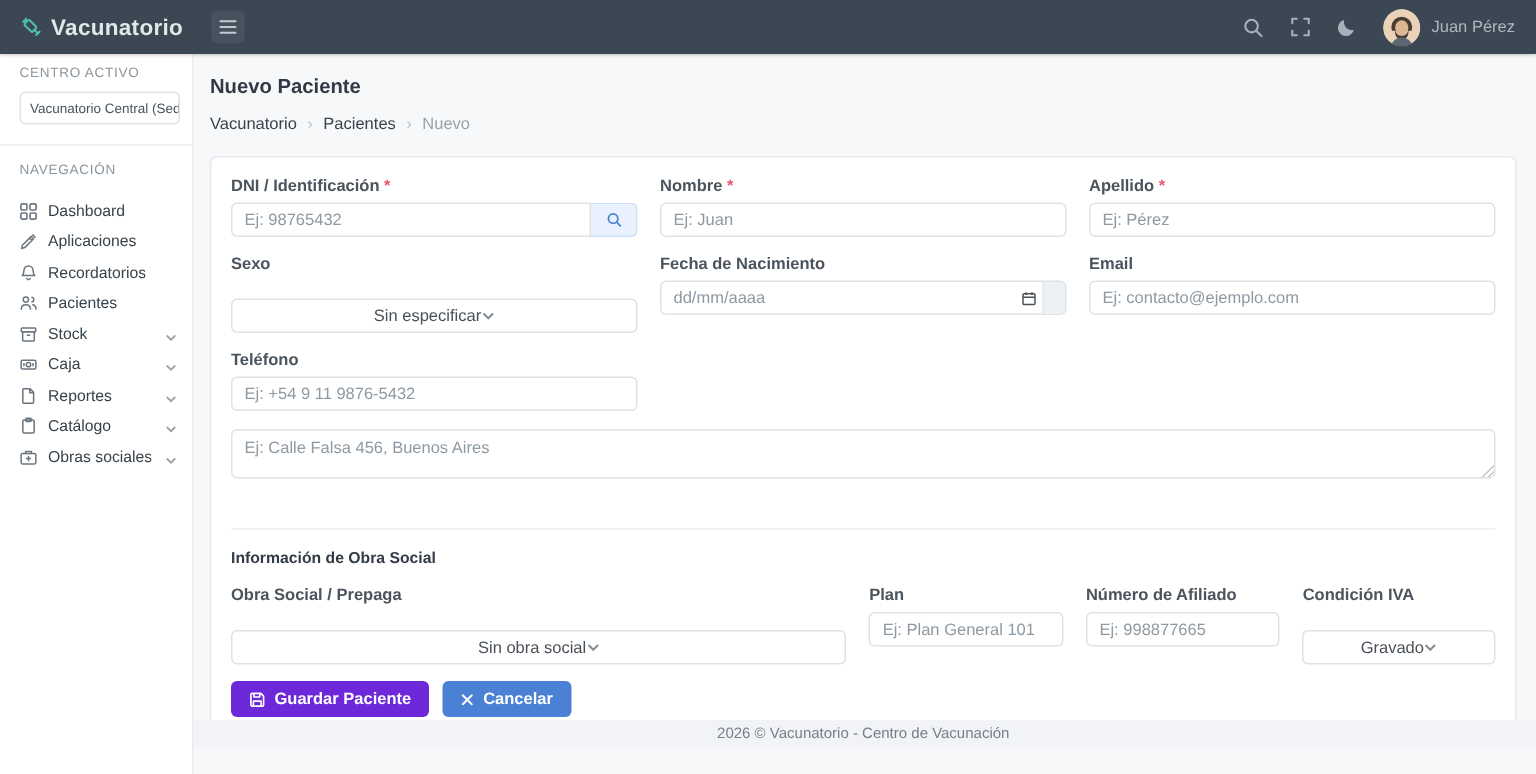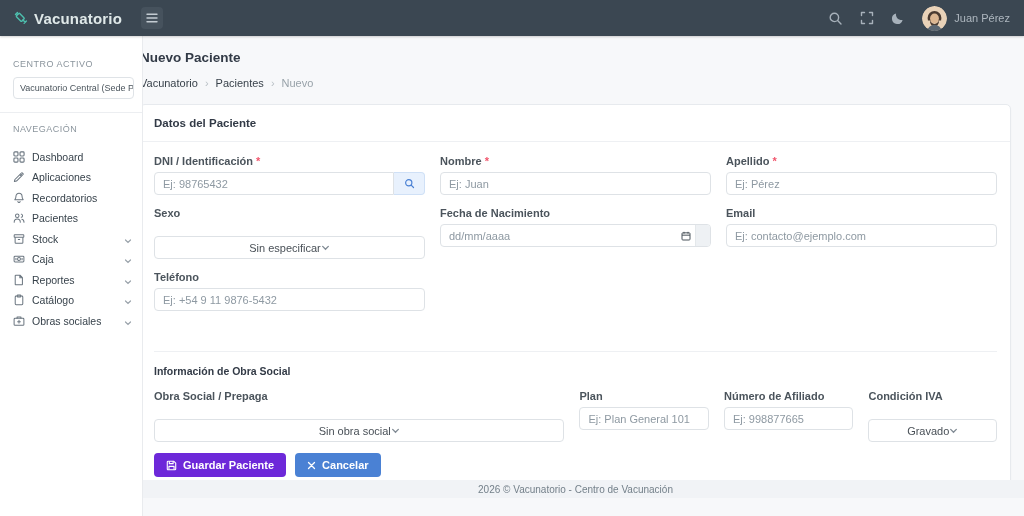--- a/index.html
+++ b/index.html
@@ -27,22 +27,22 @@
     cursor: pointer;
   }
   .nav-right { margin-left: auto; display: flex; align-items: center; gap: 17px; padding-right: 14px; color: #a7b1ba; }
   .nav-icon-btn { background: none; border: none; color: #a7b1ba; cursor: pointer; padding: 0; }
   .user-chip { display: flex; align-items: center; gap: 7px; }
   .avatar { width: 25px; height: 25px; border-radius: 50%; overflow: hidden; flex-shrink: 0; }
   .user-name { font-size: 11px; color: #aeb7bf; }
 
   
   .sidebar {
-    position: absolute; top: 36px; left: 0; bottom: 0; width: 143px;
-    background: #fff; border-right: 1px solid #e9ebee; padding-top: 23px; z-index: 10;
+    position: absolute; top: 36px; left: 0; bottom: 0; width: 129px;
+    background: #fff; border-right: 1px solid #e9ebee; padding-top: 7px; z-index: 10;
   }
   .side-section-label {
     font-size: 9px; letter-spacing: .5px; color: #8b959d; padding: 0 13px; margin-bottom: 8px;
     white-space: nowrap;
   }
   .center-select {
     margin: 0 8px 0 13px; border: 1px solid #dfe3e7; border-radius: 4px;
     padding: 5px 4px 5px 6px; font-size: 9px; color: #4a545c;
     white-space: nowrap; overflow: hidden; cursor: pointer; background: #fff;
   }
@@ -317,21 +317,20 @@
 
   <nav class="breadcrumb">
     <span class="crumb">Vacunatorio</span>
     <span class="crumb-sep">›</span>
     <span class="crumb">Pacientes</span>
     <span class="crumb-sep">›</span>
     <span class="crumb crumb-muted">Nuevo</span>
   </nav>
 
   <section class="card">
-    <div class="card-header">Datos del Paciente</div>
     <div class="card-body">
 
       <div class="grid3">
         <div class="field">
           <label class="flabel">
             <span>DNI / Identificación</span>
             <span class="req">*</span>
           </label>
           <div class="igroup">
             <input class="ctrl ig-input" placeholder="Ej: 98765432" style="">
@@ -398,20 +397,21 @@
         <div class="field">
           <label class="flabel">
             <span>Teléfono</span>
           </label>
           <input class="ctrl" placeholder="Ej: +54 9 11 9876-5432" style="">
         </div>
         <div></div>
         <div></div>
 
         <div class="field span3">
+          <textarea class="tarea" placeholder="Ej: Calle Falsa 456, Buenos Aires" style=""></textarea>
         </div>
       </div>
 
       <hr class="body-divider">
 
       <div class="section-label">Información de Obra Social</div>
 
       <div class="grid4">
         <div class="field">
           <label class="flabel">

